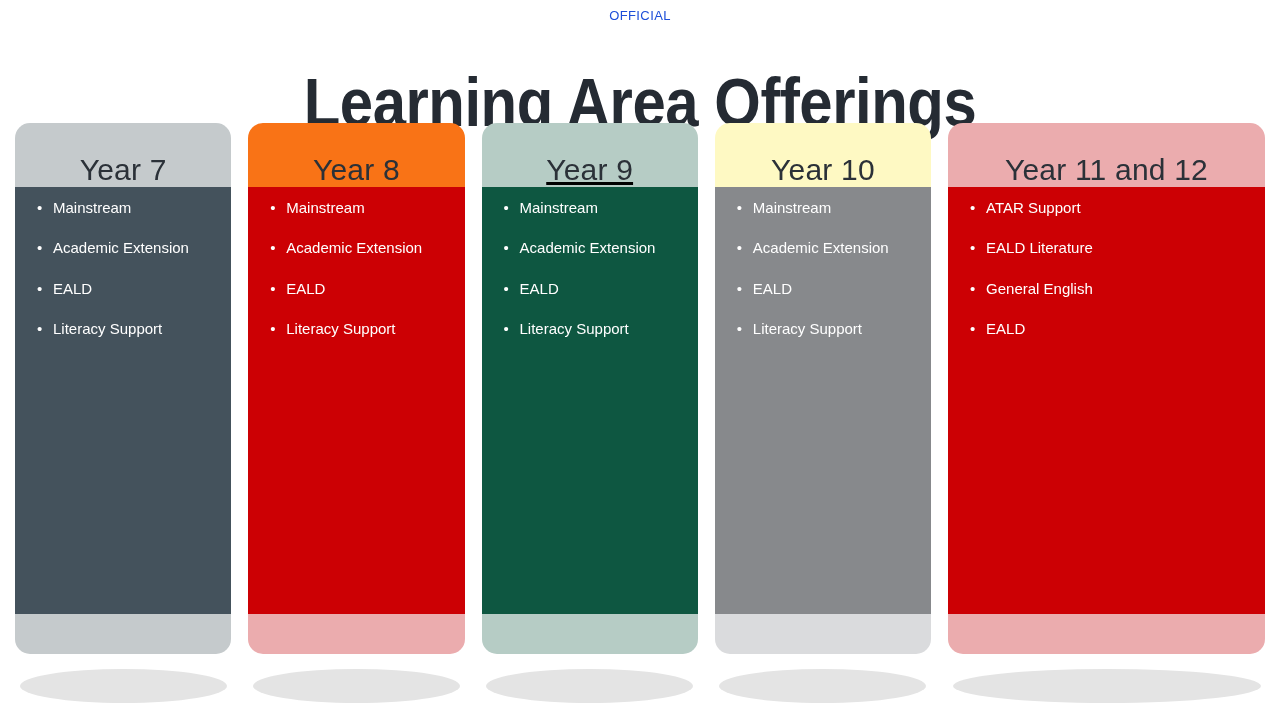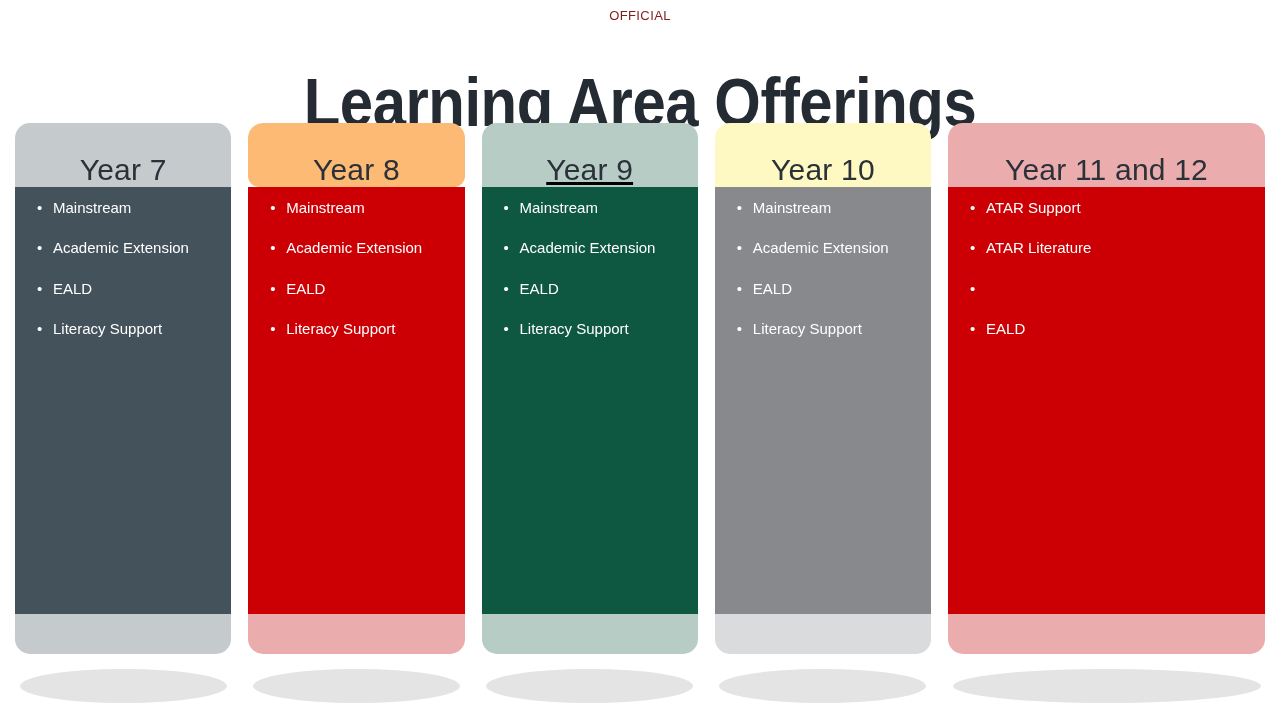--- a/index.html
+++ b/index.html
@@ -18,21 +18,21 @@
 
   
   .classification {
     position: absolute;
     top: 8px;
     left: 0;
     width: 1280px;
     text-align: center;
     font-size: 13px;
     letter-spacing: 0.4px;
-    color: #7f1d1d;
+    color: #1d4ed8;
   }
 
   .page-title {
     position: absolute;
     top: 22px;
     left: 0;
     width: 1280px;
     text-align: center;
     font-family: "Liberation Sans Narrow", "Liberation Sans", sans-serif;
     font-size: 68px;
@@ -166,21 +166,21 @@
               <span class="offer-label">Literacy Support</span>
             </li>
           </ul>
         </div>
         <div class="card-footer" style="background: rgb(197, 202, 204);"></div>
       </div>
       <div class="shadow-ellipse" style="width: 207px; background: rgb(228, 228, 228);"></div>
     </div>
     <div class="card-wrap" style="width: 217px;">
       <div class="card">
-        <div class="card-header" style="background: #fdba74; border-radius: 11px;">
+        <div class="card-header" style="background: #f97316;">
           <div class="card-title">Year 8</div>
         </div>
         <div class="card-body" style="background: rgb(204, 0, 4);">
           <ul class="offer-list">
             <li class="offer-item">
               <span class="offer-bullet">•</span>
               <span class="offer-label">Mainstream</span>
             </li>
             <li class="offer-item">
               <span class="offer-bullet">•</span>
@@ -264,24 +264,25 @@
           <div class="card-title">Year 11 and 12</div>
         </div>
         <div class="card-body" style="background: rgb(204, 0, 4);">
           <ul class="offer-list">
             <li class="offer-item">
               <span class="offer-bullet">•</span>
               <span class="offer-label">ATAR Support</span>
             </li>
             <li class="offer-item">
               <span class="offer-bullet">•</span>
-              <span class="offer-label">ATAR Literature</span>
-            </li>
-            <li class="offer-item">
-              <span class="offer-bullet">•</span>
+              <span class="offer-label">EALD Literature</span>
+            </li>
+            <li class="offer-item">
+              <span class="offer-bullet">•</span>
+              <span class="offer-label">General English</span>
             </li>
             <li class="offer-item">
               <span class="offer-bullet">•</span>
               <span class="offer-label">EALD</span>
             </li>
           </ul>
         </div>
         <div class="card-footer" style="background: rgb(235, 172, 174);"></div>
       </div>
       <div class="shadow-ellipse" style="width: 308px; background: rgb(228, 228, 228);"></div>

